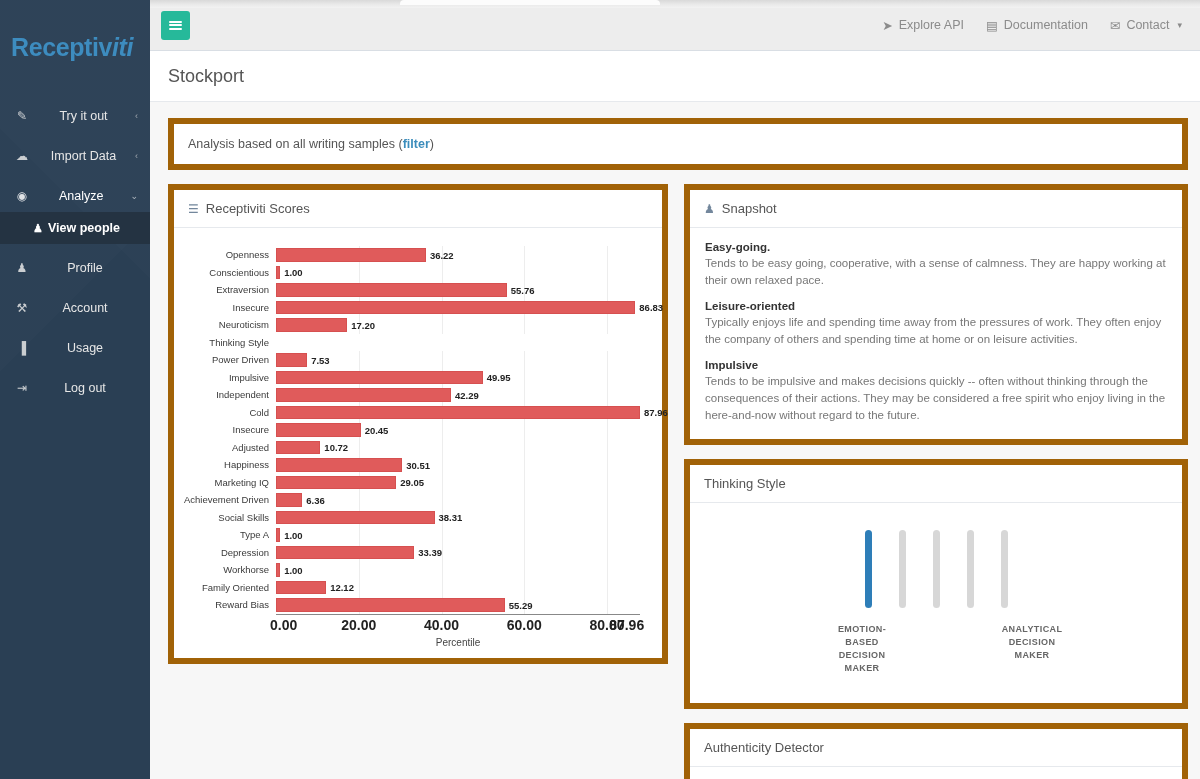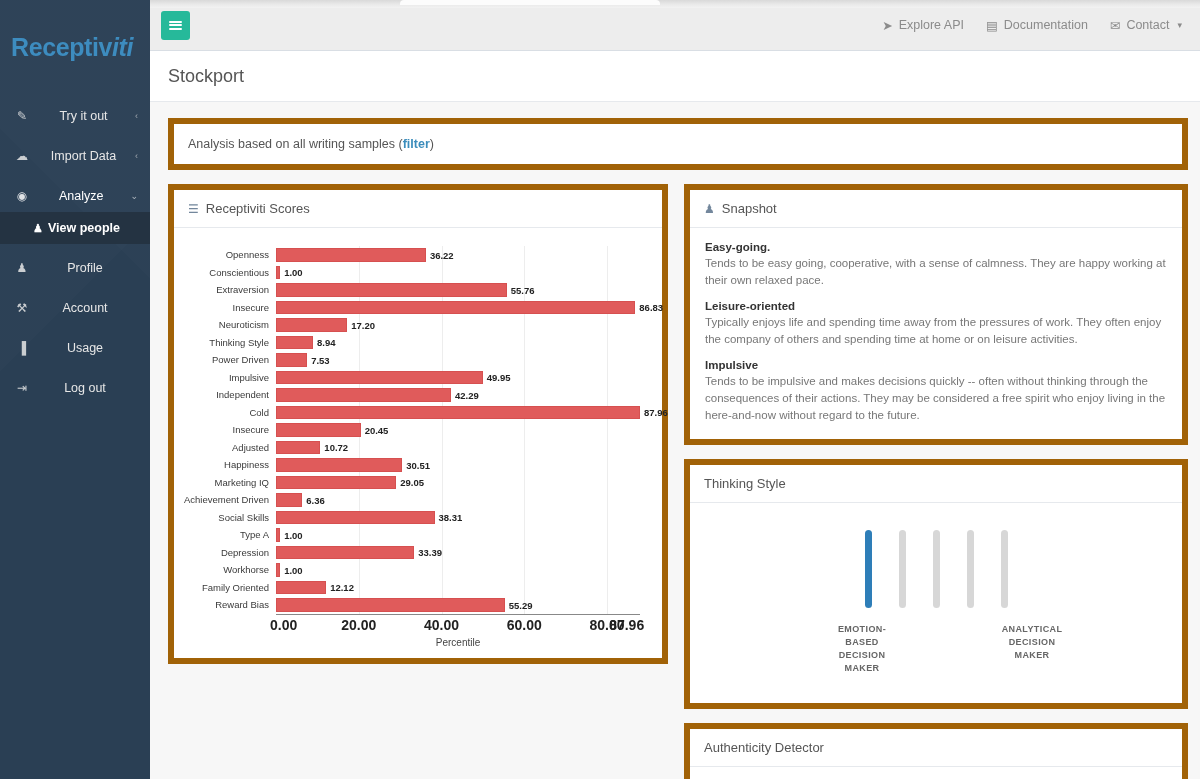--- a/index.html
+++ b/index.html
@@ -306,28 +306,20 @@
                       <div class="gridline" style="left: 22.7376%;"></div>
                       <div class="gridline" style="left: 45.4752%;"></div>
                       <div class="gridline" style="left: 68.2128%;"></div>
                       <div class="gridline" style="left: 90.9504%;"></div>
                       <div class="bar" style="width: 19.5543%; background: rgb(224, 91, 91);"></div>
                       <div class="bar-val" style="left: calc(19.5543% + 4px);">17.20</div>
                     </div>
                   </div>
                   <div class="row">
                     <div class="row-label">Thinking Style</div>
-                    <div class="track">
-                      <div class="gridline" style="left: 22.7376%;"></div>
-                      <div class="gridline" style="left: 45.4752%;"></div>
-                      <div class="gridline" style="left: 68.2128%;"></div>
-                      <div class="gridline" style="left: 90.9504%;"></div>
-                      <div class="bar" style="width: 10.1637%; background: rgb(224, 91, 91);"></div>
-                      <div class="bar-val" style="left: calc(10.1637% + 4px);">8.94</div>
-                    </div>
                   </div>
                   <div class="row">
                     <div class="row-label">Power Driven</div>
                     <div class="track">
                       <div class="gridline" style="left: 22.7376%;"></div>
                       <div class="gridline" style="left: 45.4752%;"></div>
                       <div class="gridline" style="left: 68.2128%;"></div>
                       <div class="gridline" style="left: 90.9504%;"></div>
                       <div class="bar" style="width: 8.56071%; background: rgb(224, 91, 91);"></div>
                       <div class="bar-val" style="left: calc(8.56071% + 4px);">7.53</div>

